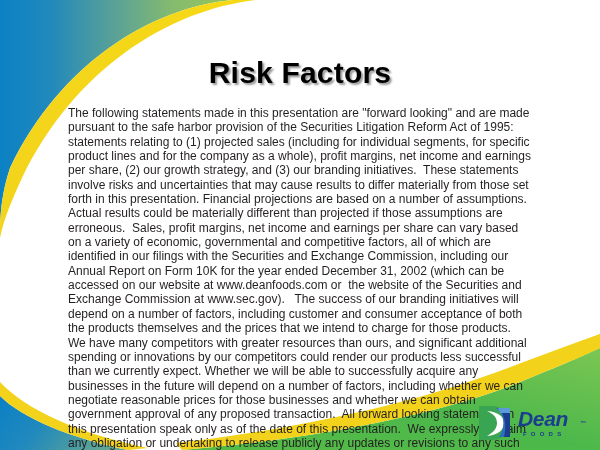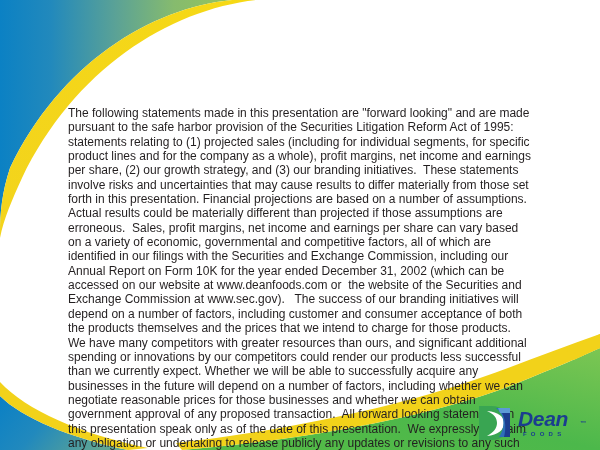--- a/index.html
+++ b/index.html
@@ -167,20 +167,21 @@
                C 300,440 430,418 520,382
                C 552,369 578,358 600,348 Z"></path>
 
       <path fill="#f2d21a" d="M 600,334 L 600,348
                C 590,352 582,356 574,360
                L 566,352
                C 577,346 589,340 600,334 Z"></path>
     </g>
   </svg>
 
+  <div id="slide-title">Risk Factors</div>
 
   <div id="body-text">The following statements made in this presentation are "forward looking" and are made pursuant to the safe harbor provision of the Securities Litigation Reform Act of 1995: statements relating to (1) projected sales (including for individual segments, for specific product lines and for the company as a whole), profit margins, net income and earnings per share, (2) our growth strategy, and (3) our branding initiatives.  These statements involve risks and uncertainties that may cause results to differ materially from those set forth in this presentation. Financial projections are based on a number of assumptions.  Actual results could be materially different than projected if those assumptions are erroneous.  Sales, profit margins, net income and earnings per share can vary based on a variety of economic, governmental and competitive factors, all of which are identified in our filings with the Securities and Exchange Commission, including our Annual Report on Form 10K for the year ended December 31, 2002 (which can be accessed on our website at www.deanfoods.com or  the website of the Securities and Exchange Commission at www.sec.gov).   The success of our branding initiatives will depend on a number of factors, including customer and consumer acceptance of both the products themselves and the prices that we intend to charge for those products.   We have many competitors with greater resources than ours, and significant additional spending or innovations by our competitors could render our products less successful than we currently expect. Whether we will be able to successfully acquire any businesses in the future will depend on a number of factors, including whether we can negotiate reasonable prices for those businesses and whether we can obtain government approval of any proposed transaction.  All forward looking statements in this presentation speak only as of the date of this presentation.  We expressly disclaim any obligation or undertaking to release publicly any updates or revisions to any such statements to reflect any change in our expectations with regard thereto or any changes in the events, conditions or circumstances on which any such statement is based.</div>
 
   <div id="logo">
 
     <svg id="logo-mark" viewBox="0 0 40 38">
 
       <path d="M2,2 L14,2 C26,2 33,9 33,19 C33,29 26,36 14,36 L2,36 Z" fill="#39a552"></path>
       <path d="M9,8 L13,8 C21,8 25,12 25,19 C25,26 21,30 13,30 L9,30 Z" fill="#ffffff" opacity="0.0"></path>
 

